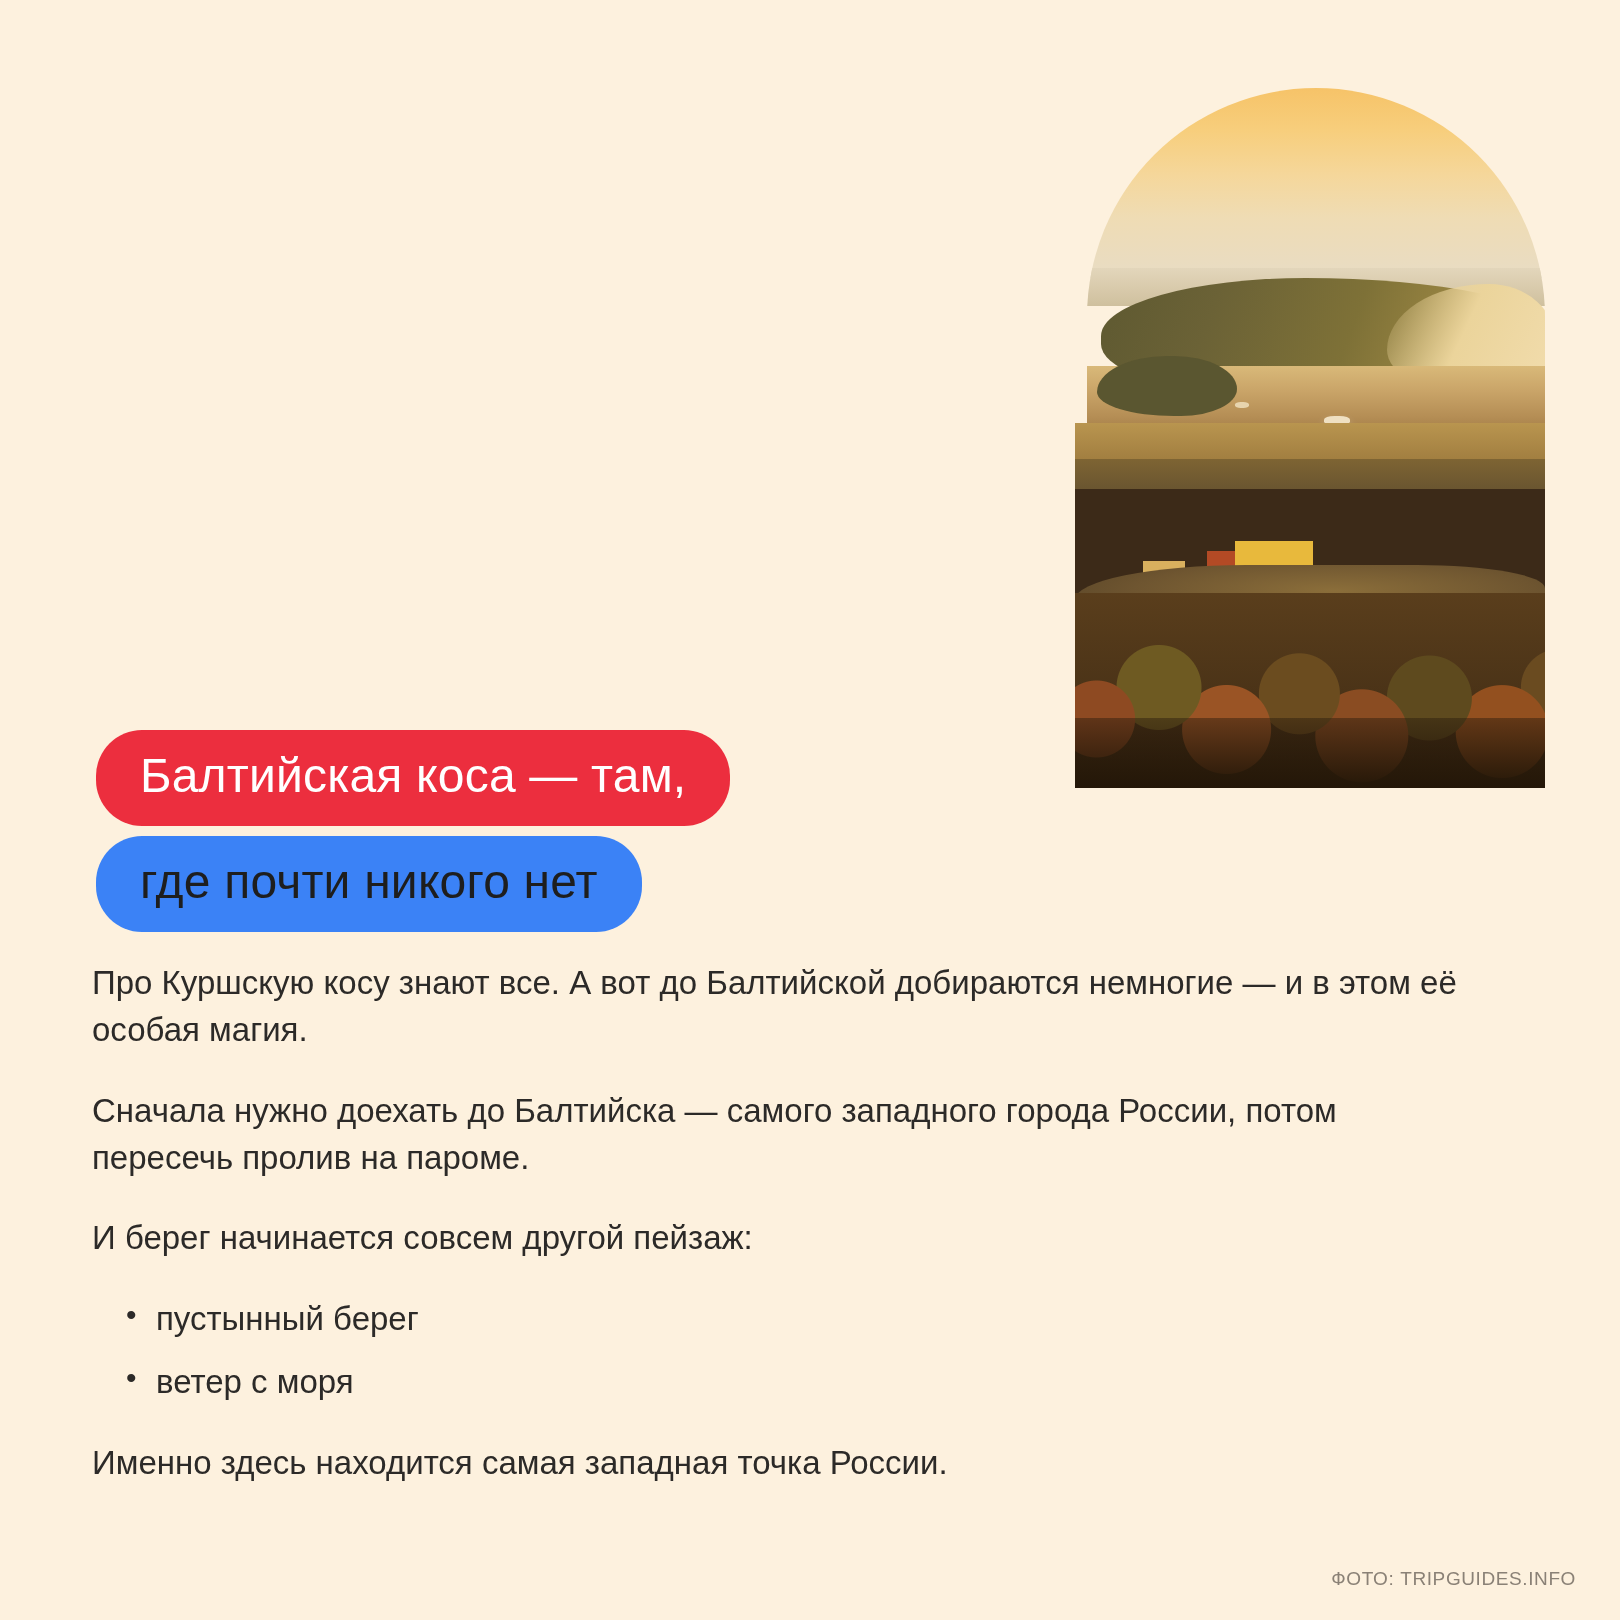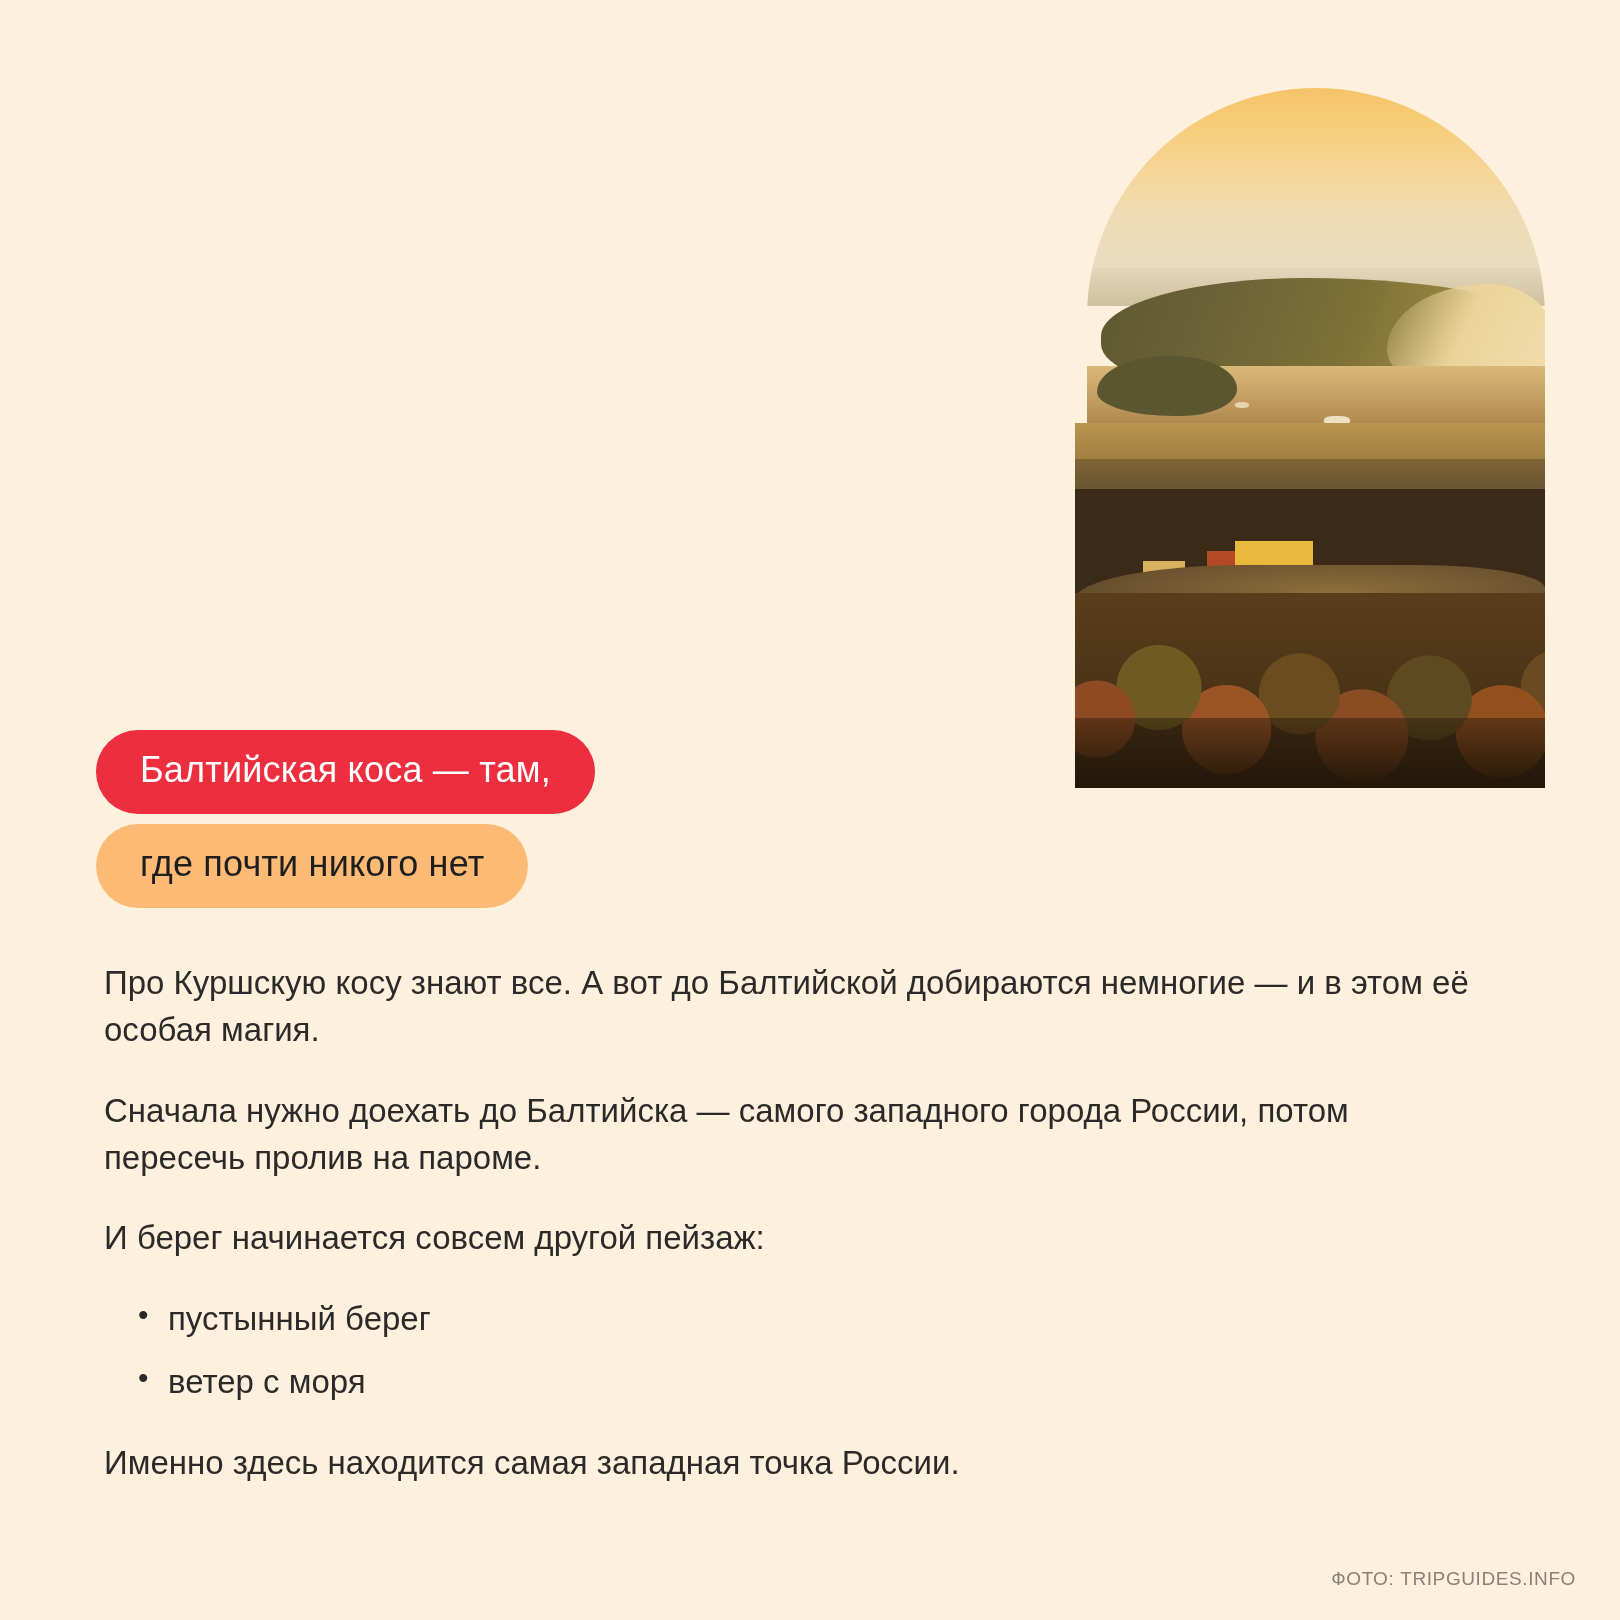--- a/index.html
+++ b/index.html
@@ -191,49 +191,48 @@
 
   
   .title-block {
     position: absolute;
     left: 96px;
     top: 730px;
     width: 900px;
   }
   .banner {
     display: inline-block;
-    font-size: 36px;
+    font-size: 48px;
     line-height: 1;
     letter-spacing: 0.2px;
     font-weight: 500;
     padding: 22px 44px 26px 44px;
     border-radius: 46px;
     white-space: nowrap;
   }
   .banner-red {
     background: #EC2E3E;
     color: #FFFFFF;
   }
   .banner-white {
-    background: #fdba74;
+    background: #3b82f6;
     color: #1E1E1E;
     margin-top: 10px;
     margin-left: 0;
   }
 
   
   .content {
     position: absolute;
     left: 92px;
     top: 960px;
     width: 1400px;
     color: #2C2A28;
     font-size: 33px;
     line-height: 1.42;
-    margin-left: 12px;
   }
   .content p {
     margin: 0 0 34px 0;
     max-width: 1370px;
   }
   .content ul {
     margin: 0 0 34px 0;
     padding: 0 0 0 28px;
     list-style: none;
   }

